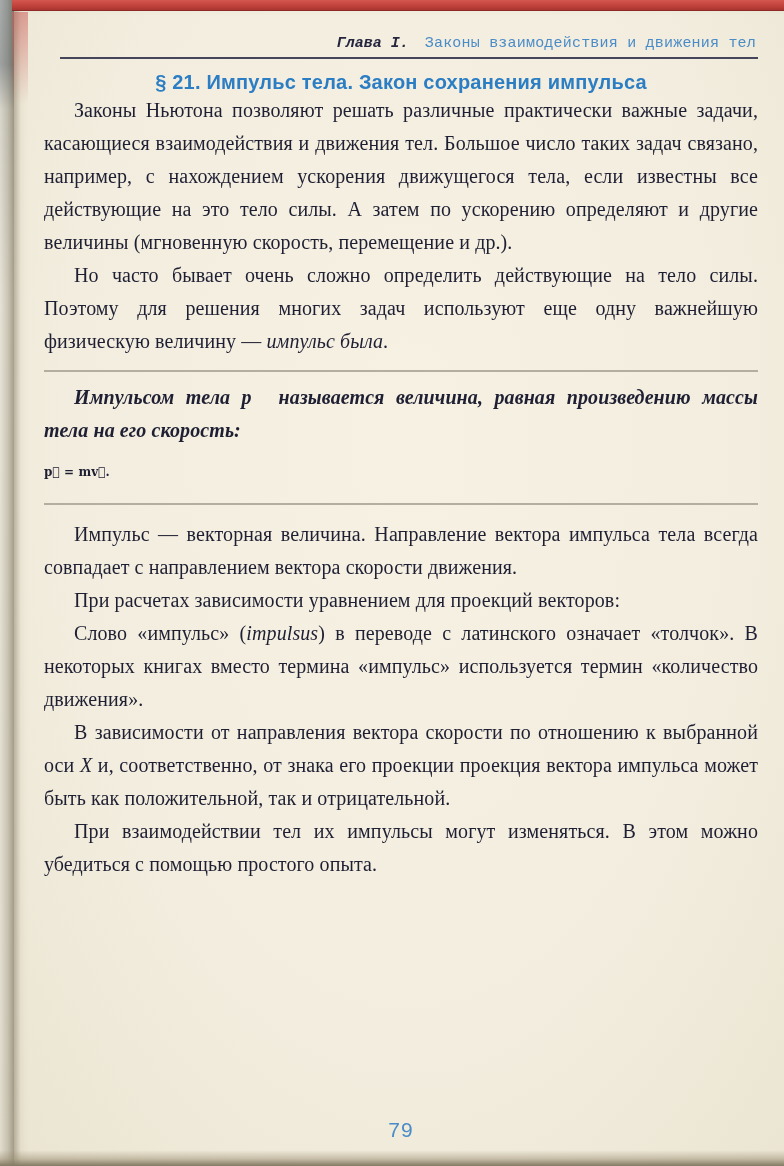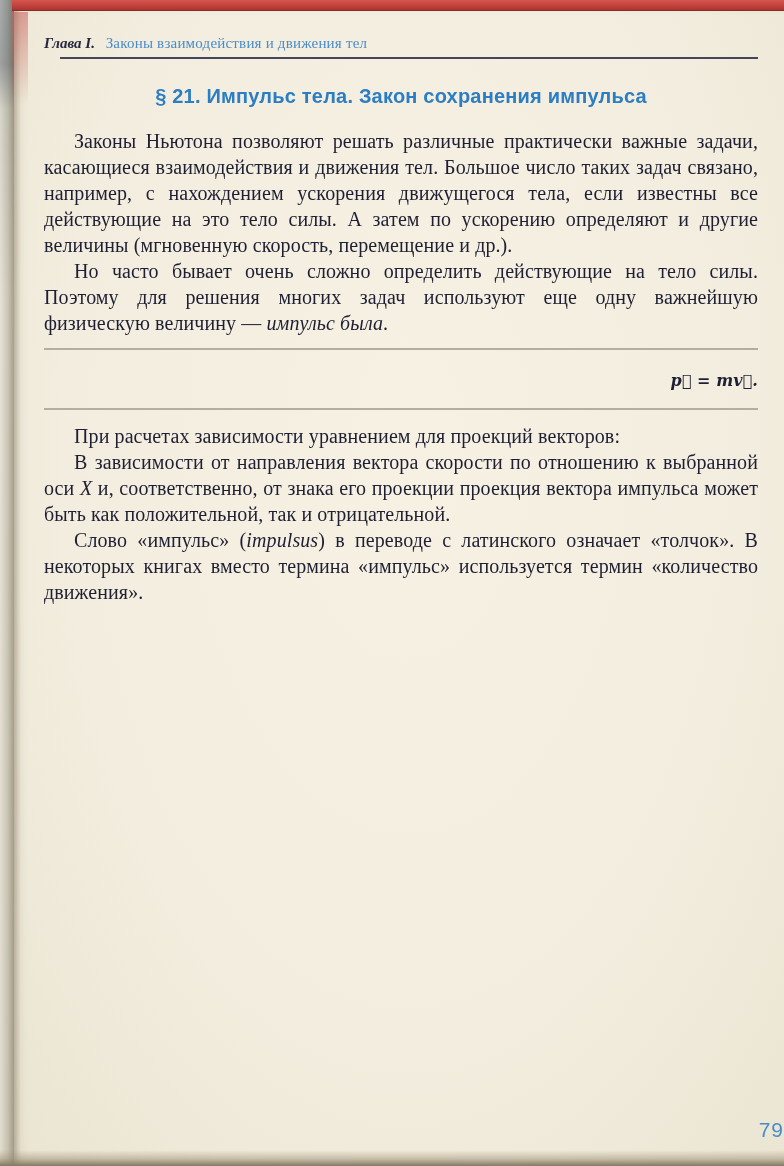--- a/index.html
+++ b/index.html
@@ -41,85 +41,85 @@
     position: absolute; left: 0; right: 0; bottom: 0; height: 16px;
     background: linear-gradient(180deg, rgba(166,152,122,0) 0%, rgba(150,136,108,.45) 55%, #847a64 100%);
   }
   .content {
     position: absolute; left: 14px; top: 11px; right: 0; bottom: 0;
     padding: 24px 26px 0 30px;
     box-shadow: inset 10px 0 14px -10px rgba(96,84,60,.30);
   }
   
   .running-header {
+    text-align: right;
     font-size: 15px;
     padding-right: 2px;
     white-space: nowrap;
+    font-family: Liberation Mono, monospace;
   }
   .chapter-label {
     font-weight: bold; font-style: italic;
     color: #26263f;
   }
   .chapter-title {
     color: #4a8cc8;
     margin-left: 7px;
     letter-spacing: .2px;
   }
   .header-rule {
     border: none;
     border-top: 2px solid #45455c;
     margin: 5px 0 0 16px;
   }
   
   .section-title {
-    margin-top: 26px;
+    margin-top: 12px;
     text-align: center;
     font-family: "Liberation Sans", "DejaVu Sans", sans-serif;
     font-size: 20px;
     font-weight: bold;
     color: #2b7ec4;
     letter-spacing: .2px;
   }
   
   .page-body {
-    margin-top: 20px;
     font-size: 20px;
-    line-height: 26px;
+    line-height: 33px;
     color: #1f1f33;
     text-align: justify;
     letter-spacing: .1px;
   }
   .para { text-indent: 30px; }
   .it { font-style: italic; }
   .formula {
-    text-align: right;
-    font-style: italic;
+    text-align: left;
     font-family: "DejaVu Serif", "Liberation Serif", serif;
-    font-size: 16px;
+    font-size: 12px;
     margin: 7px 0 8px;
     text-indent: 0;
   }
   .definition {
     margin: 12px 0 13px;
     border-top: 2px solid #b5aea0;
     border-bottom: 2px solid #b5aea0;
     padding: 9px 0 12px;
   }
   .def-text {
     font-weight: bold;
     font-style: italic;
     text-indent: 30px;
     text-align: justify;
   }
   .definition .formula { font-weight: bold; margin: 9px 0 2px; }
   
   .page-number {
     position: absolute;
     left: 4px; right: 0; bottom: 24px;
-    text-align: right;
+    text-align: center;
     font-family: "Liberation Sans", "DejaVu Sans", sans-serif;
     font-size: 21px;
     color: #4a8cc8;
     letter-spacing: 1px;
   }
 </style>
 </head>
 <body>
 
 <div class="page">
@@ -134,24 +134,27 @@
       <span class="chapter-title">Законы взаимодействия и движения тел</span>
     </div>
     <hr class="header-rule">
 
     <h1 class="section-title">§ 21. Импульс тела. Закон сохранения импульса</h1>
 
     <div class="page-body">
         <p class="para"><span>Законы Ньютона позволяют решать различные практически важные задачи, касающиеся взаимодействия и движения тел. Большое число таких задач связано, например, с нахождением ускорения движущегося тела, если известны все действующие на это тело силы. А затем по ускорению определяют и другие величины (мгновенную скорость, перемещение и др.).</span></p>
         <p class="para"><span>Но часто бывает очень сложно определить действующие на тело силы. Поэтому для решения многих задач используют еще одну важнейшую физическую величину — </span><span class="it">импульс была</span><span>.</span></p>
         <div class="definition">
+          <p class="def-text"><span>Импульсом тела p⃗ называется величина, равная произведению массы тела на его скорость:</span></p>
           <div class="formula">p⃗ = mv⃗.</div>
         </div>
+        <p class="para"><span>Импульс — векторная величина. Направление вектора импульса тела всегда совпадает с направлением вектора скорости движения.</span></p>
         <p class="para"><span>При расчетах зависимости уравнением для проекций векторов:</span></p>
+        <p class="para"><span>Слово «импульс» (</span><span class="it">impulsus</span><span>) в переводе с латинского означает «толчок». В некоторых книгах вместо термина «импульс» используется термин «количество движения».</span></p>
         <p class="para"><span>В зависимости от направления вектора скорости по отношению к выбранной оси </span><span class="it">X</span><span> и, соответственно, от знака его проекции проекция вектора импульса может быть как положительной, так и отрицательной.</span></p>
-        <p class="para"><span>Слово «импульс» (</span><span class="it">impulsus</span><span>) в переводе с латинского означает «толчок». В некоторых книгах вместо термина «импульс» используется термин «количество движения».</span></p>
+        <p class="para"><span>При взаимодействии тел их импульсы могут изменяться. В этом можно убедиться с помощью простого опыта.</span></p>
       </div>
 
     <div class="page-number">79</div>
   </div>
 
   <div class="bottom-edge"></div>
 </div>
 
 </body></html>

